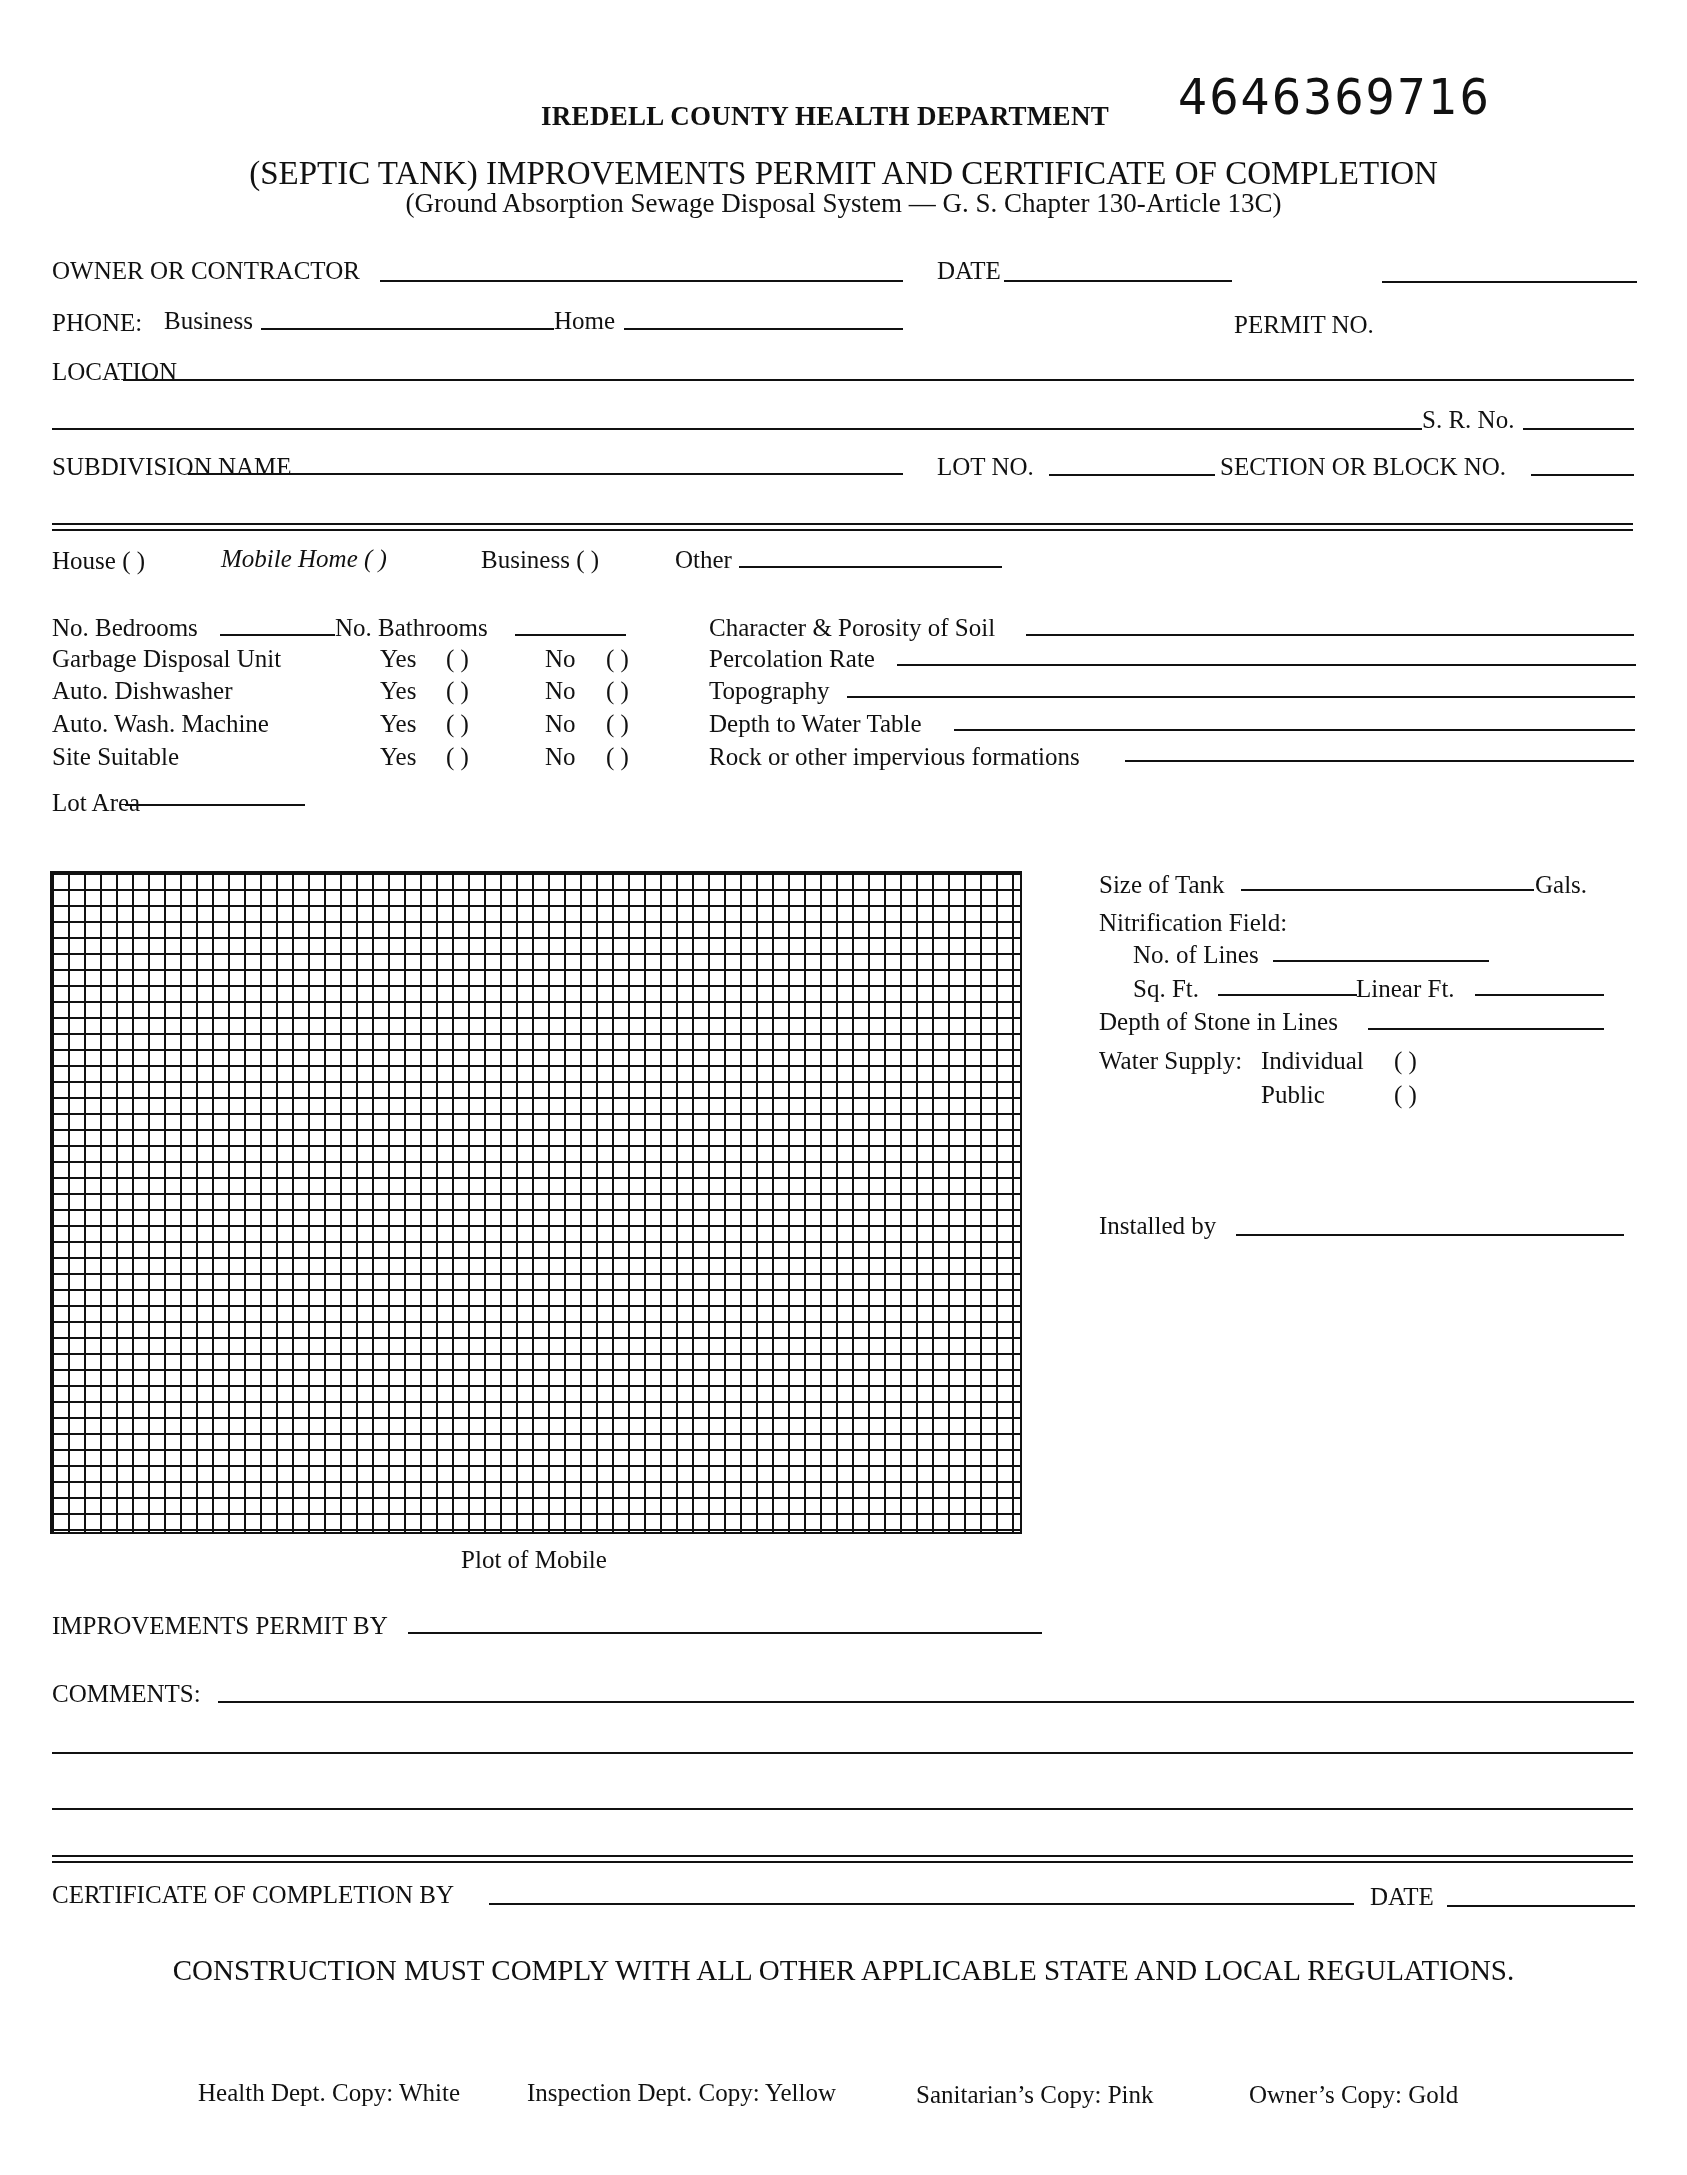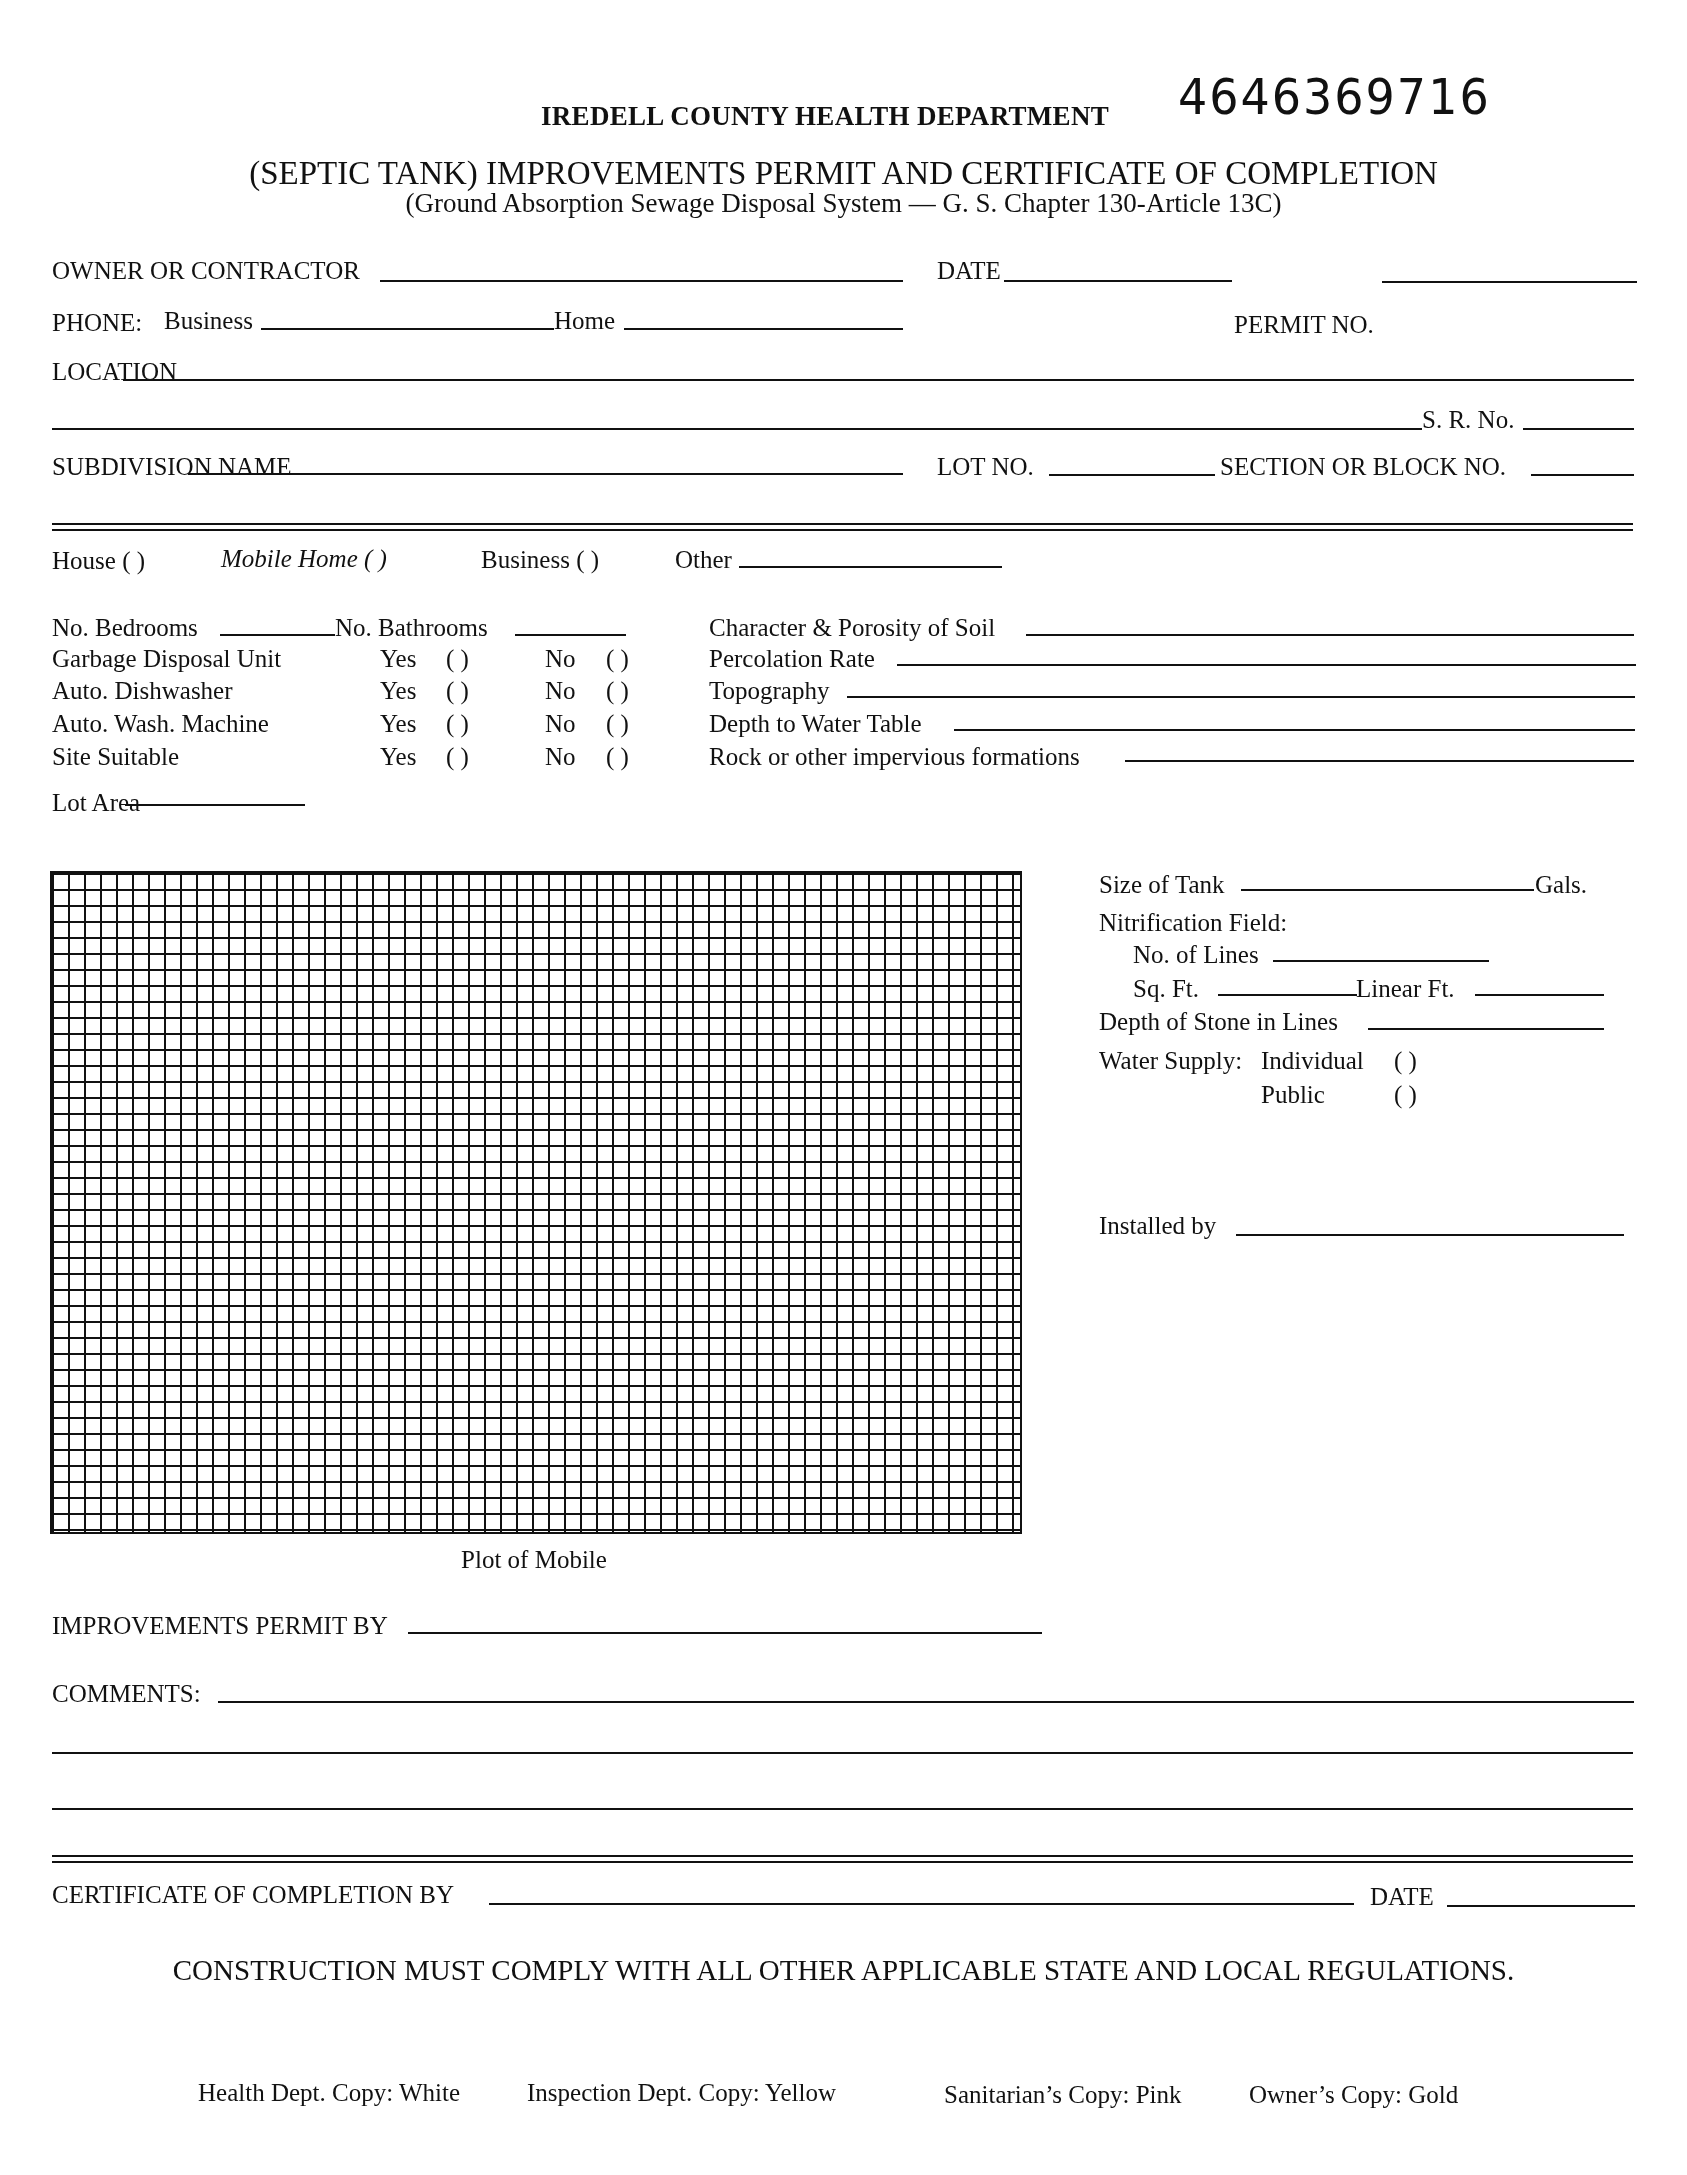--- a/index.html
+++ b/index.html
@@ -201,15 +201,15 @@
   </div>
 <div class="abs t" style="left:1370px; top:1883px;">DATE</div>
 <div class="line" style="left:1447px; width:188px; top:1905px;">
     <span class="field"></span>
   </div>
 
 <div class="abs center" style="left:0; width:1687px; top:1954px; font-size:29px;">CONSTRUCTION MUST COMPLY WITH ALL OTHER APPLICABLE STATE AND LOCAL REGULATIONS.</div>
 
 <div class="abs t" style="left:198px; top:2079px;">Health Dept. Copy: White</div>
 <div class="abs t" style="left:527px; top:2079px;">Inspection Dept. Copy: Yellow</div>
-<div class="abs t" style="left:916px; top:2081px;margin-left:28px;">Sanitarian’s Copy: Pink</div>
+<div class="abs t" style="left:916px; top:2081px;">Sanitarian’s Copy: Pink</div>
 <div class="abs t" style="left:1249px; top:2081px;">Owner’s Copy: Gold</div>
 
 
 </body></html>

